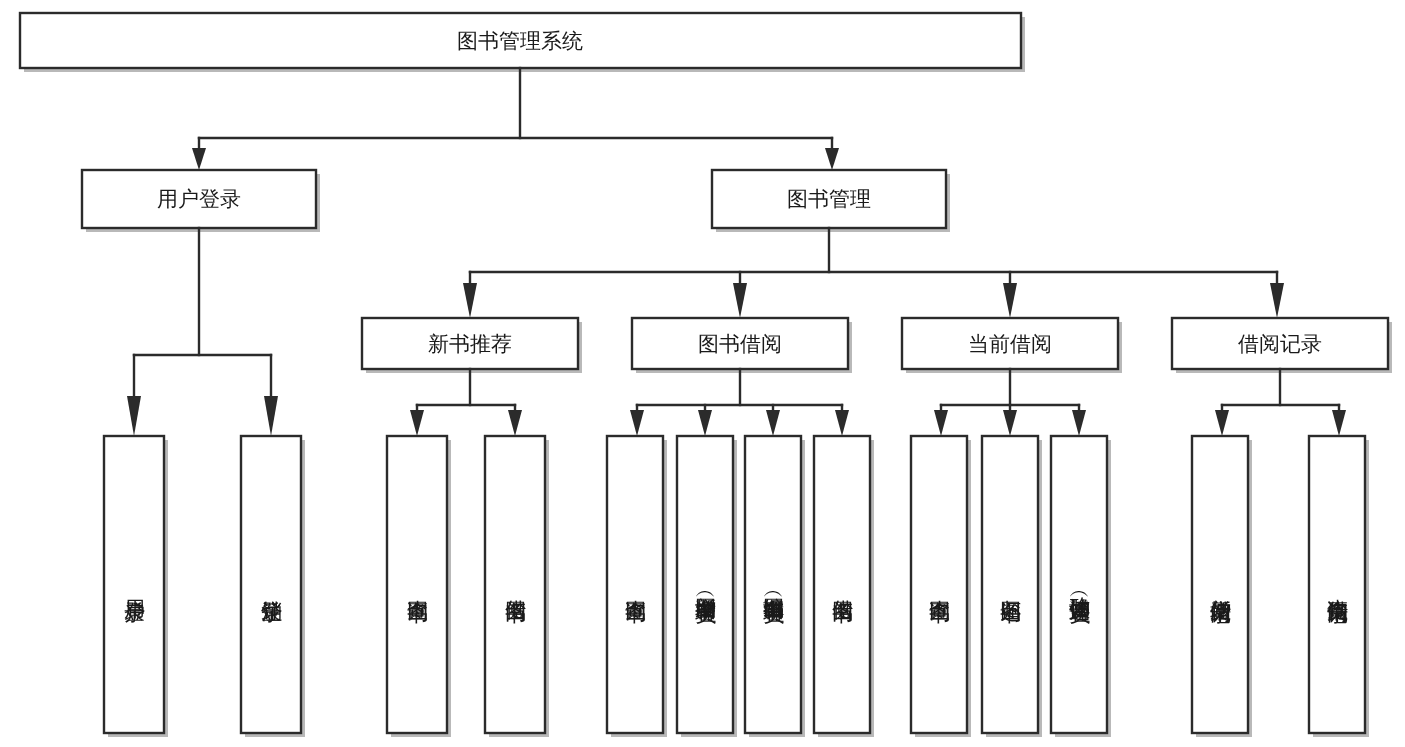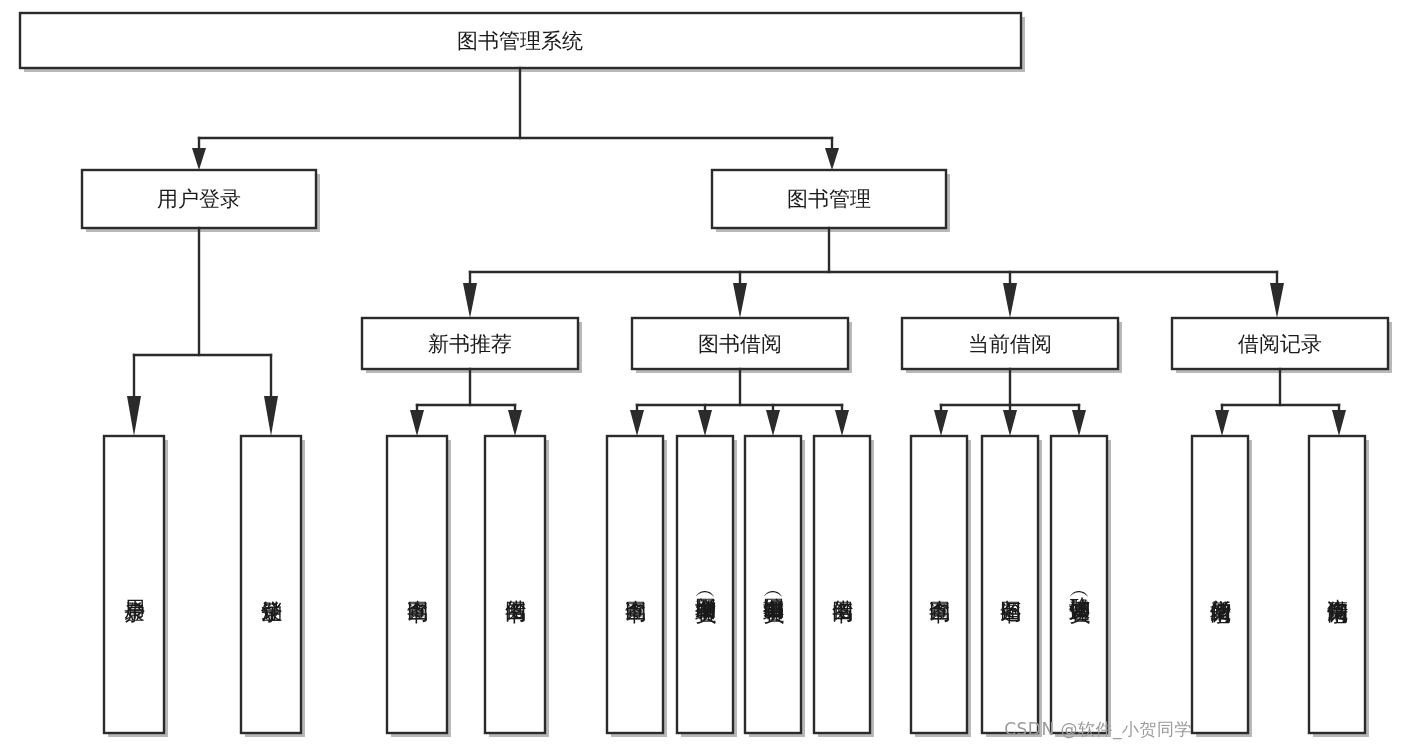--- a/index.html
+++ b/index.html
@@ -271,14 +271,13 @@
   <div class="leaf-label" style="left:607px; top:436px; width:56px; height:297px;">查询图书</div>
   <div class="leaf-label" style="left:677px; top:436px; width:56px; height:297px;">新增图书（管理员）</div>
   <div class="leaf-label" style="left:745px; top:436px; width:56px; height:297px;">编辑图书（管理员）</div>
   <div class="leaf-label" style="left:814px; top:436px; width:56px; height:297px;">借阅图书</div>
   <div class="leaf-label" style="left:911px; top:436px; width:56px; height:297px;">查询图书</div>
   <div class="leaf-label" style="left:982px; top:436px; width:56px; height:297px;">归还图书</div>
   <div class="leaf-label" style="left:1051px; top:436px; width:56px; height:297px;">确认归还（管理员）</div>
   <div class="leaf-label" style="left:1192px; top:436px; width:56px; height:297px;">新增借阅记录</div>
   <div class="leaf-label" style="left:1309px; top:436px; width:56px; height:297px;">查询借阅记录</div>
 
-  <div class="watermark">CSDN @软件_小贺同学</div>
 </div>
 
 </body></html>

